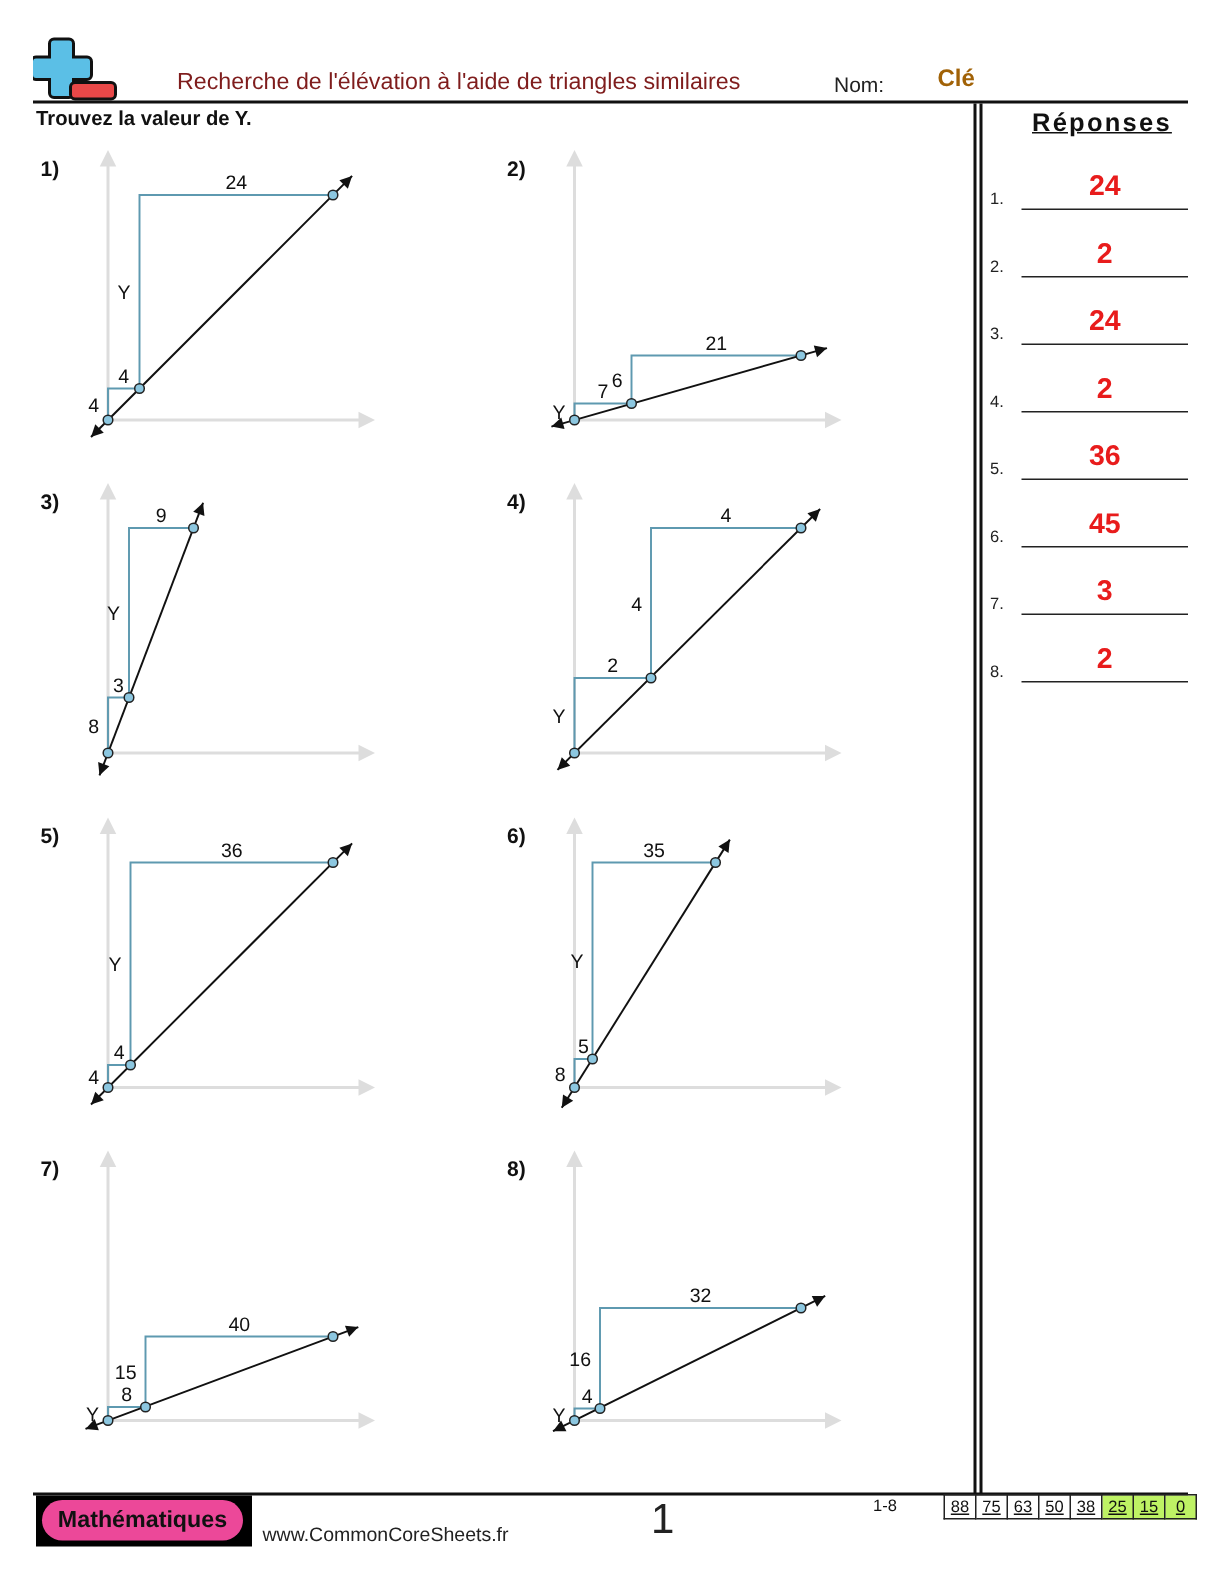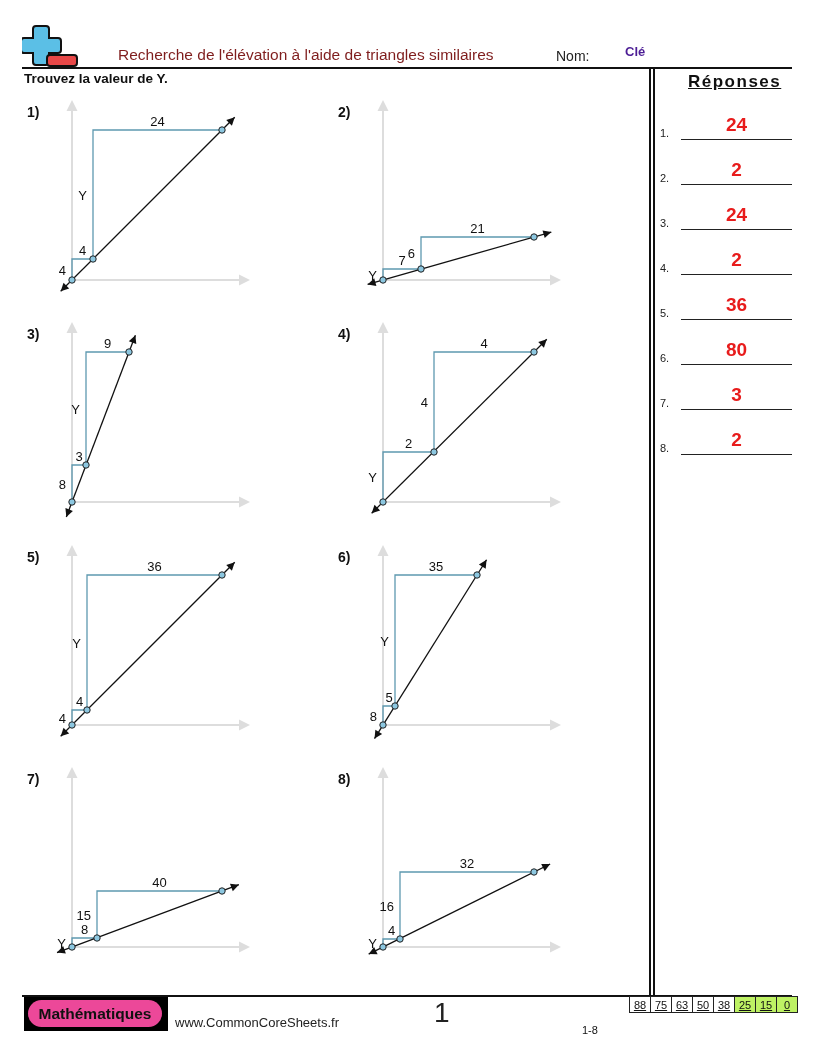--- a/index.html
+++ b/index.html
@@ -2,21 +2,21 @@
 <html><head>
 <meta charset="utf-8">
 <style>
   html, body { margin:0; padding:0; background:#fff; }
   body { width:816px; height:1056px; position:relative; overflow:hidden;
          font-family:"Liberation Sans", sans-serif; color:#111; }
   .abs { position:absolute; }
   #logo { left:22px; top:24px; width:60px; height:44px; }
   #title { left:118px; top:46px; font-size:15.5px; color:#7f1d1d; }
   #nom-label { left:556px; top:48px; font-size:14px; color:#222; }
-  #nom-value { left:625px; top:44px; font-size:13px; font-weight:bold; color:#4c1d95; }
+  #nom-value { left:625px; top:44px; font-size:16px; font-weight:bold; color:#a16207; }
   #header-rule { left:22px; top:67px; width:770px; height:2px; background:#111; }
   #instructions { left:24px; top:71px; font-size:13.5px; font-weight:bold; }
   #divider1 { left:649px; top:69px; width:1.5px; height:927px; background:#111; }
   #divider2 { left:653px; top:69px; width:1.5px; height:927px; background:#111; }
   #answers-title { left:688px; top:72px; font-size:17px; font-weight:bold; letter-spacing:1.5px;
                    text-decoration:underline; }
   .ans-row { position:absolute; left:660px; width:132px; height:30px; }
   .ans-num { position:absolute; left:0; bottom:1px; font-size:11px; color:#222; }
   .ans-line { position:absolute; left:21px; right:0; bottom:0; height:1.3px; background:#222; }
   .ans-val { position:absolute; left:21px; right:0; bottom:4px; text-align:center;
@@ -24,21 +24,21 @@
   #diagrams { left:0; top:0; width:640px; height:990px; }
   .pnum { font-family:"Liberation Sans", sans-serif; font-size:14px; font-weight:bold; fill:#111; }
   .lbl { font-family:"Liberation Sans", sans-serif; font-size:13px; fill:#111; }
   #footer-rule { left:22px; top:995px; width:770px; height:1.5px; background:#111; }
   #footer-badge { left:24px; top:997px; width:144px; height:34px; background:#000; }
   #footer-badge-pill { left:28px; top:1000px; width:134px; height:27px; background:#ec4899;
                        border-radius:14px; text-align:center; line-height:27px;
                        font-size:15.5px; font-weight:bold; }
   #footer-url { left:175px; top:1015px; font-size:13px; color:#222; }
   #page-num { left:434px; top:997px; font-size:28px; color:#222; }
-  #score-label { left:582px; top:998px; font-size:11px;margin-top:26px; }
+  #score-label { left:582px; top:998px; font-size:11px; }
   #score-table { left:629px; top:996px; border-collapse:collapse;text-decoration:underline; }
   #score-table td { border:1px solid #222; font-size:11px; padding:0 3px; height:15px;
                     text-align:center; min-width:14px; }
   #score-table td.hl { background:#bef264; }
 </style>
 </head>
 <body>
 
 <svg id="logo" class="abs" viewBox="0 0 60 44">
   <path d="M14 2 h10 a3 3 0 0 1 3 3 v9 h9 a3 3 0 0 1 3 3 v9 a3 3 0 0 1 -3 3 h-9 v9 a3 3 0 0 1 -3 3 h-10 a3 3 0 0 1 -3 -3 v-9 h-9 a3 3 0 0 1 -3 -3 v-9 a3 3 0 0 1 3 -3 h9 v-9 a3 3 0 0 1 3 -3z" fill="#5bbfe6" stroke="#111" stroke-width="2"></path>
@@ -214,21 +214,21 @@
     <span class="ans-val">2</span>
     <span class="ans-line"></span>
   </div>
   <div class="ans-row" style="top:290px">
     <span class="ans-num">5.</span>
     <span class="ans-val">36</span>
     <span class="ans-line"></span>
   </div>
   <div class="ans-row" style="top:335px">
     <span class="ans-num">6.</span>
-    <span class="ans-val">80</span>
+    <span class="ans-val">45</span>
     <span class="ans-line"></span>
   </div>
   <div class="ans-row" style="top:380px">
     <span class="ans-num">7.</span>
     <span class="ans-val">3</span>
     <span class="ans-line"></span>
   </div>
   <div class="ans-row" style="top:425px">
     <span class="ans-num">8.</span>
     <span class="ans-val">2</span>

